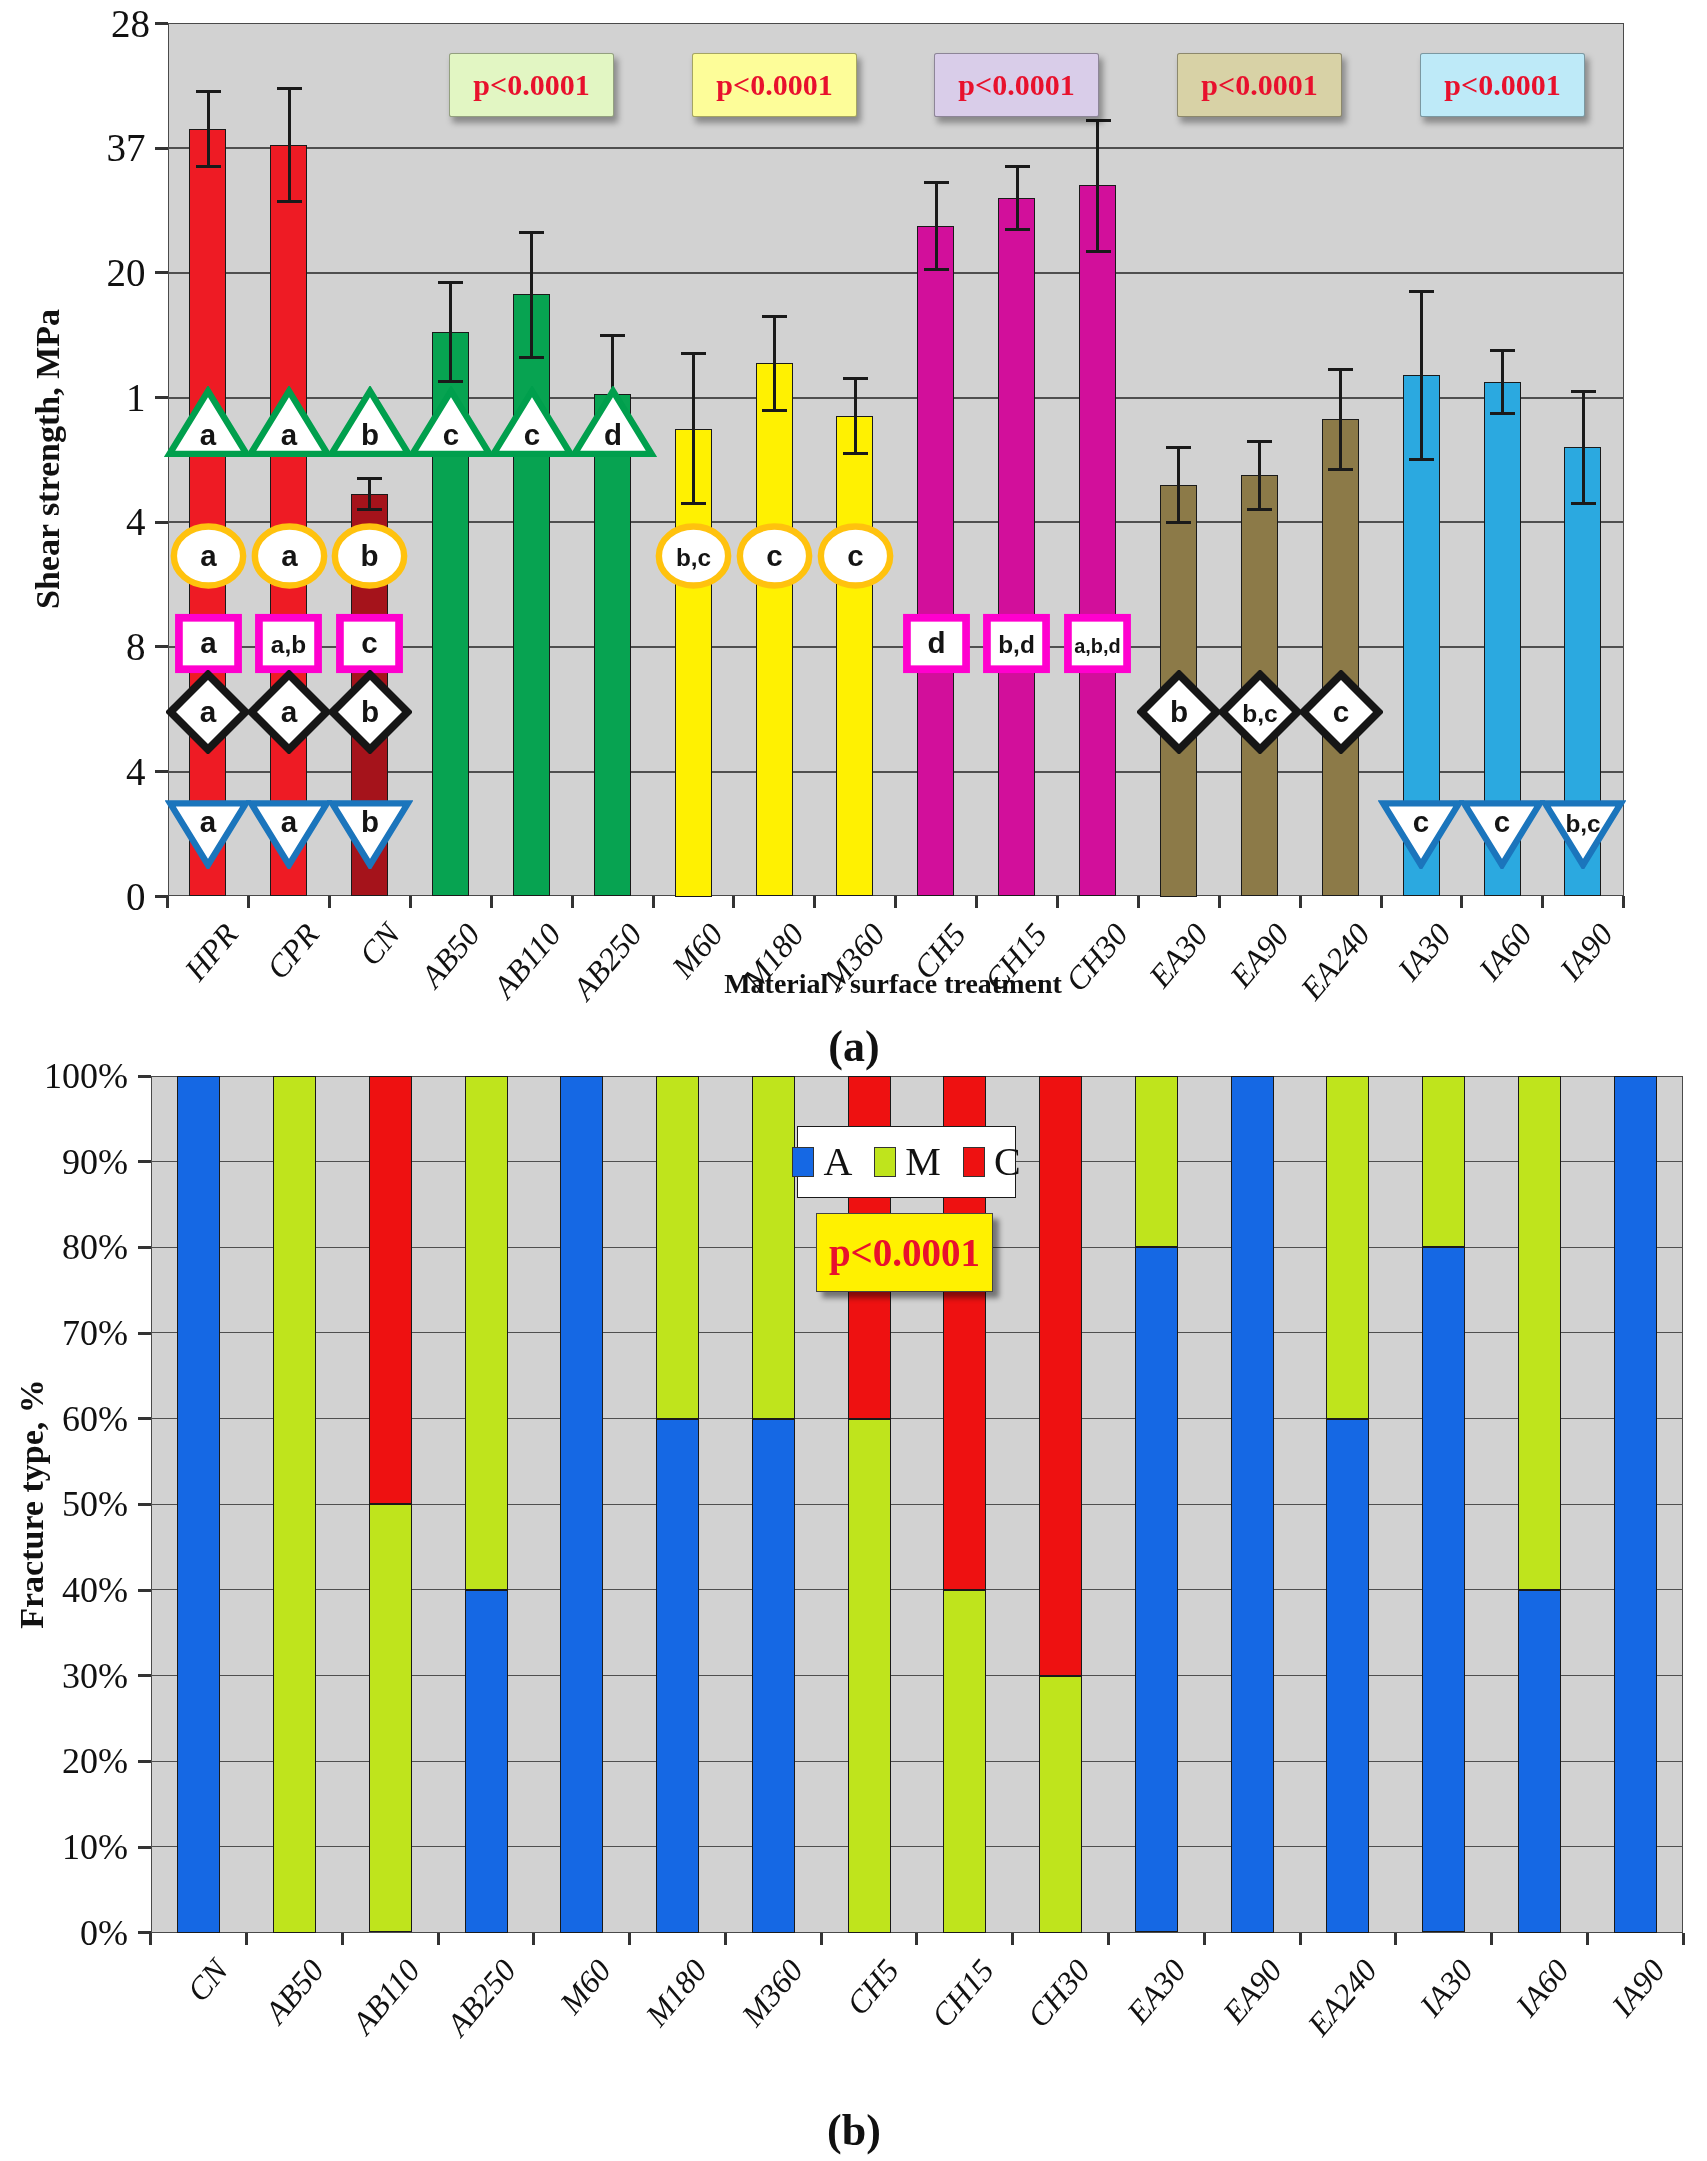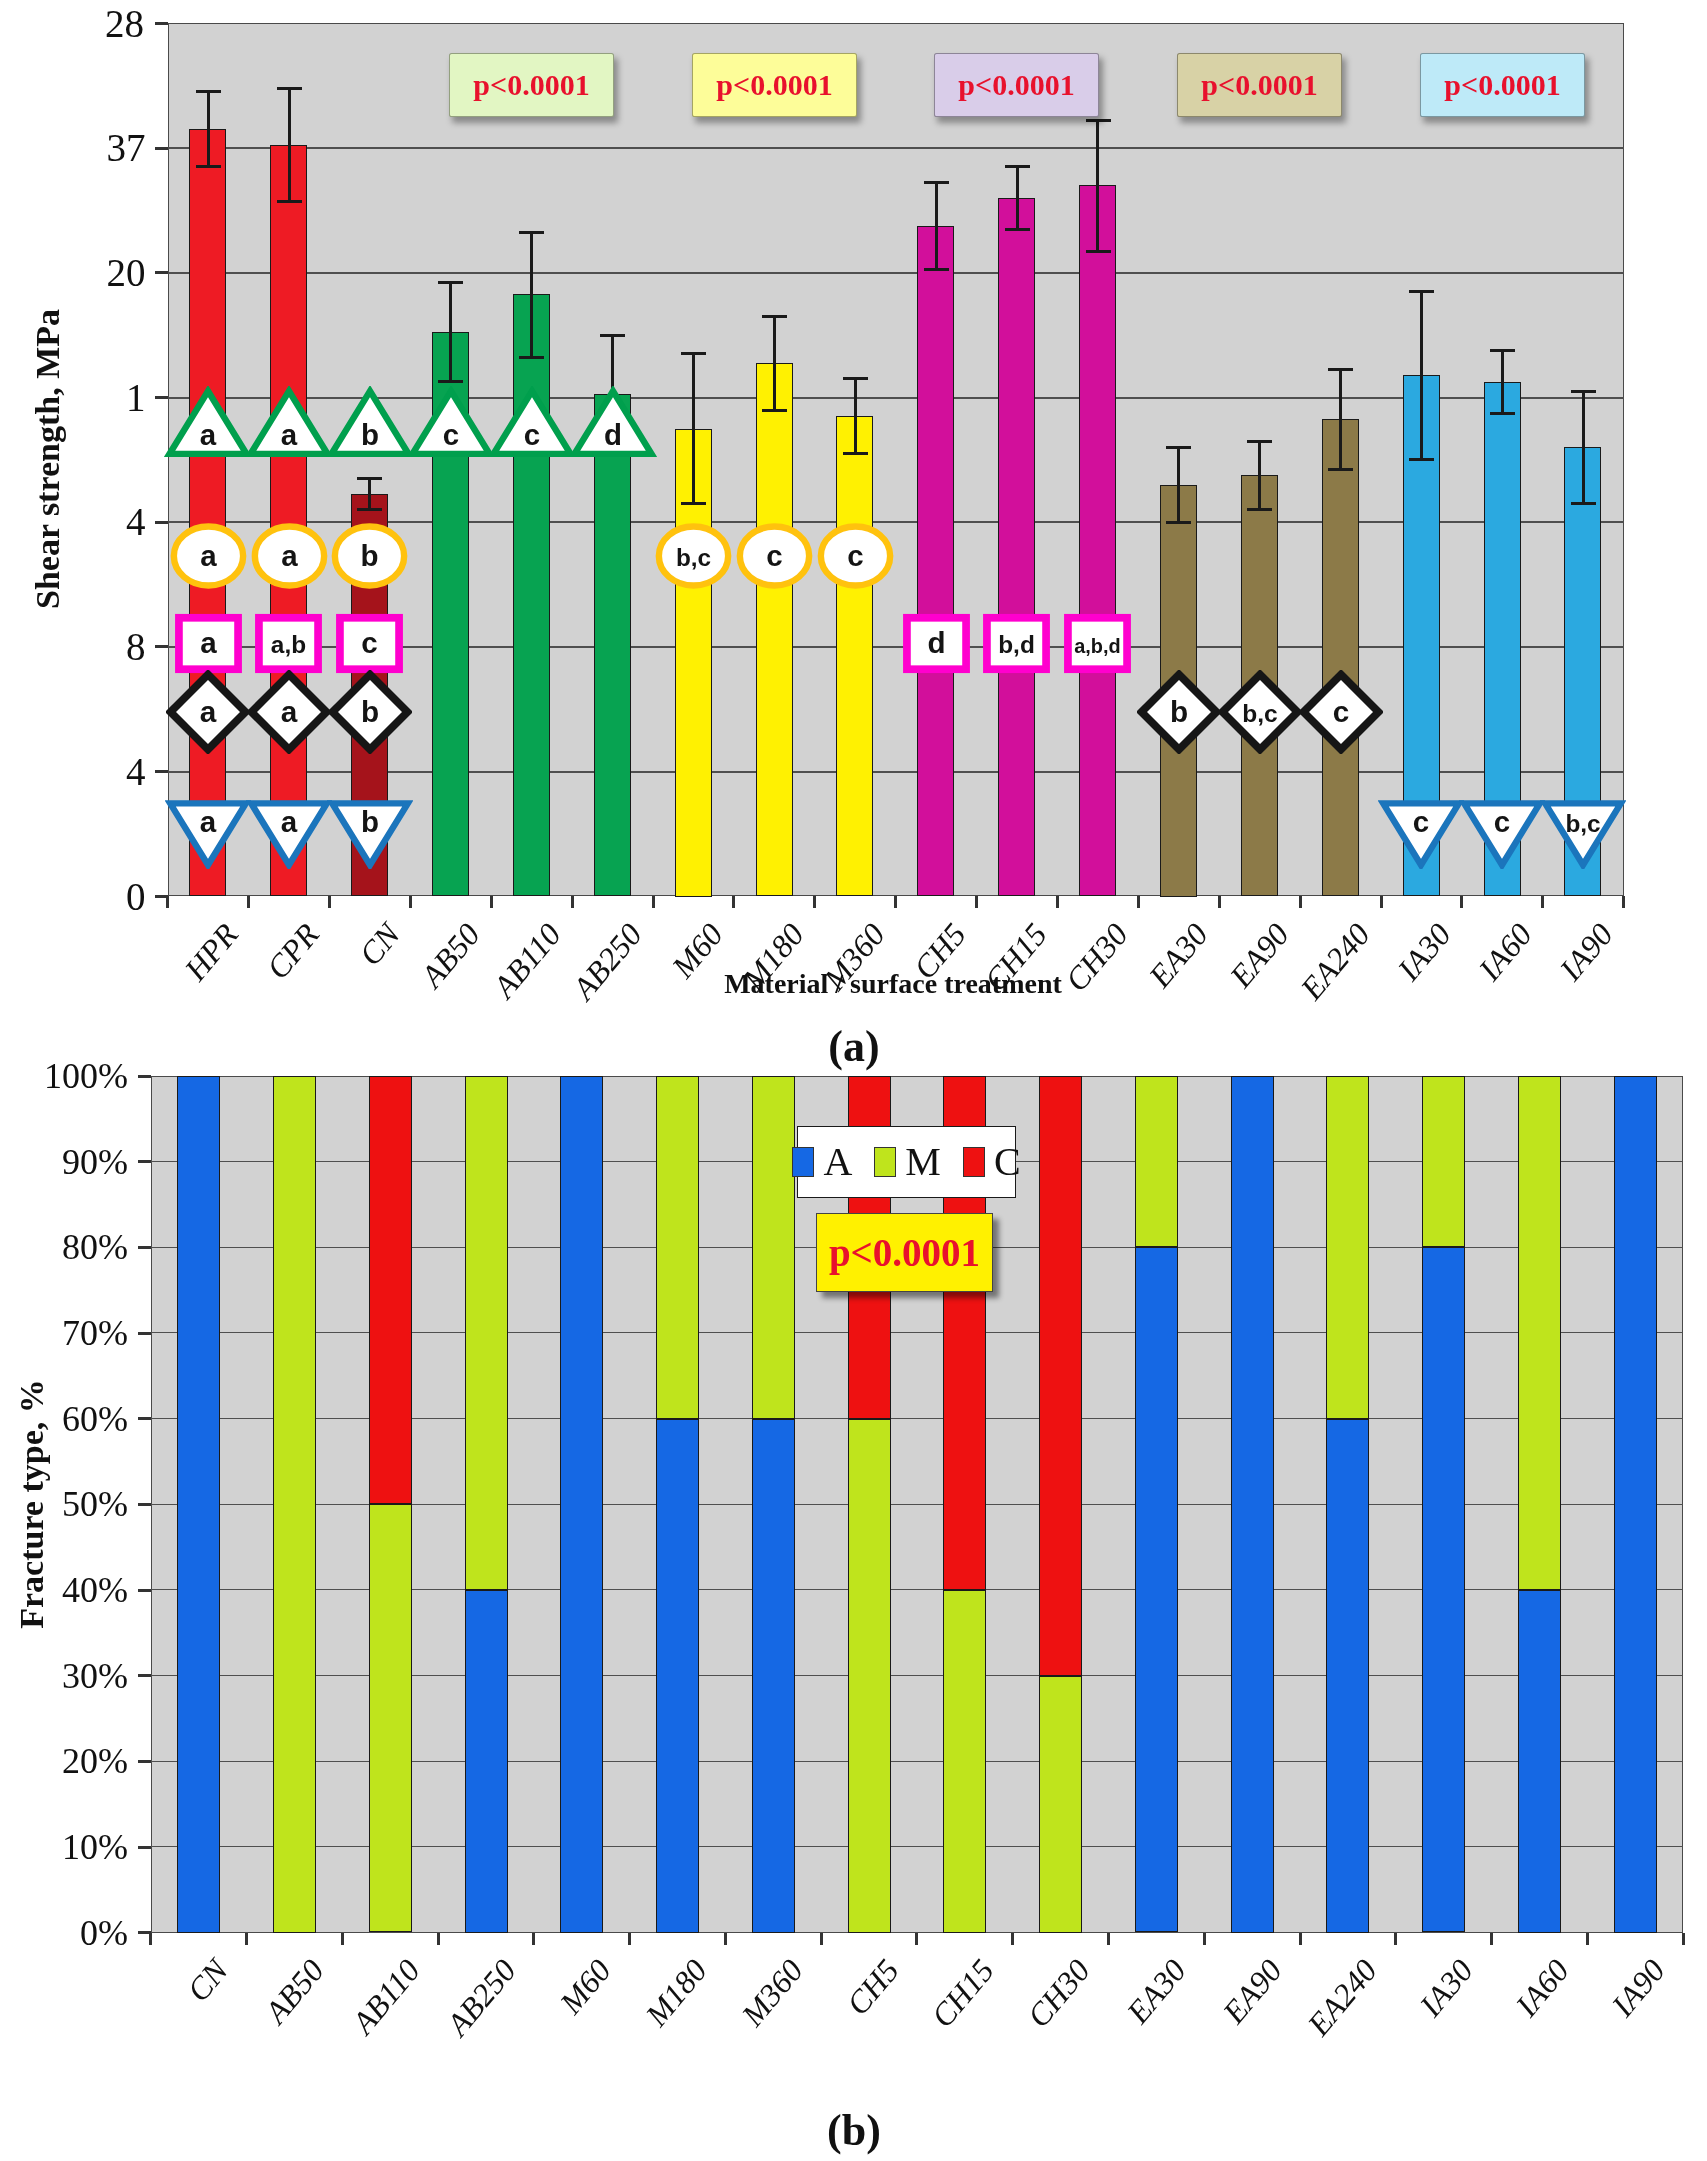--- a/index.html
+++ b/index.html
@@ -78,21 +78,21 @@
     <div class="gridline" style="left: 168px; top: 397px; width: 1456px;"></div>
     <div class="tickmark" style="left: 155px; top: 396px; width: 13px; height: 2.6px;"></div>
     <div class="ytick-label" style="left: 6.4px; top: 377px; width: 139px;">1</div>
     <div class="gridline" style="left: 168px; top: 272px; width: 1456px;"></div>
     <div class="tickmark" style="left: 155px; top: 271px; width: 13px; height: 2.6px;"></div>
     <div class="ytick-label" style="left: 6.4px; top: 252px; width: 139px;">20</div>
     <div class="gridline" style="left: 168px; top: 147px; width: 1456px;"></div>
     <div class="tickmark" style="left: 155px; top: 147px; width: 13px; height: 2.6px;"></div>
     <div class="ytick-label" style="left: 6.4px; top: 127px; width: 139px;">37</div>
     <div class="tickmark" style="left: 155px; top: 22px; width: 13px; height: 2.6px;"></div>
-    <div class="ytick-label" style="left: 5px; top: 2.6px; width: 139px;">28</div>
+    <div class="ytick-label" style="left: 11px; top: 2.6px; width: 139px;">28</div>
     <div class="tickmark" style="left: 166px; top: 896px; width: 2.6px; height: 11.6px;"></div>
     <div class="tickmark" style="left: 247px; top: 896px; width: 2.6px; height: 11.6px;"></div>
     <div class="tickmark" style="left: 328px; top: 896px; width: 2.6px; height: 11.6px;"></div>
     <div class="tickmark" style="left: 409px; top: 896px; width: 2.6px; height: 11.6px;"></div>
     <div class="tickmark" style="left: 490px; top: 896px; width: 2.6px; height: 11.6px;"></div>
     <div class="tickmark" style="left: 571px; top: 896px; width: 2.6px; height: 11.6px;"></div>
     <div class="tickmark" style="left: 652px; top: 896px; width: 2.6px; height: 11.6px;"></div>
     <div class="tickmark" style="left: 732px; top: 896px; width: 2.6px; height: 11.6px;"></div>
     <div class="tickmark" style="left: 813px; top: 896px; width: 2.6px; height: 11.6px;"></div>
     <div class="tickmark" style="left: 894px; top: 896px; width: 2.6px; height: 11.6px;"></div>

